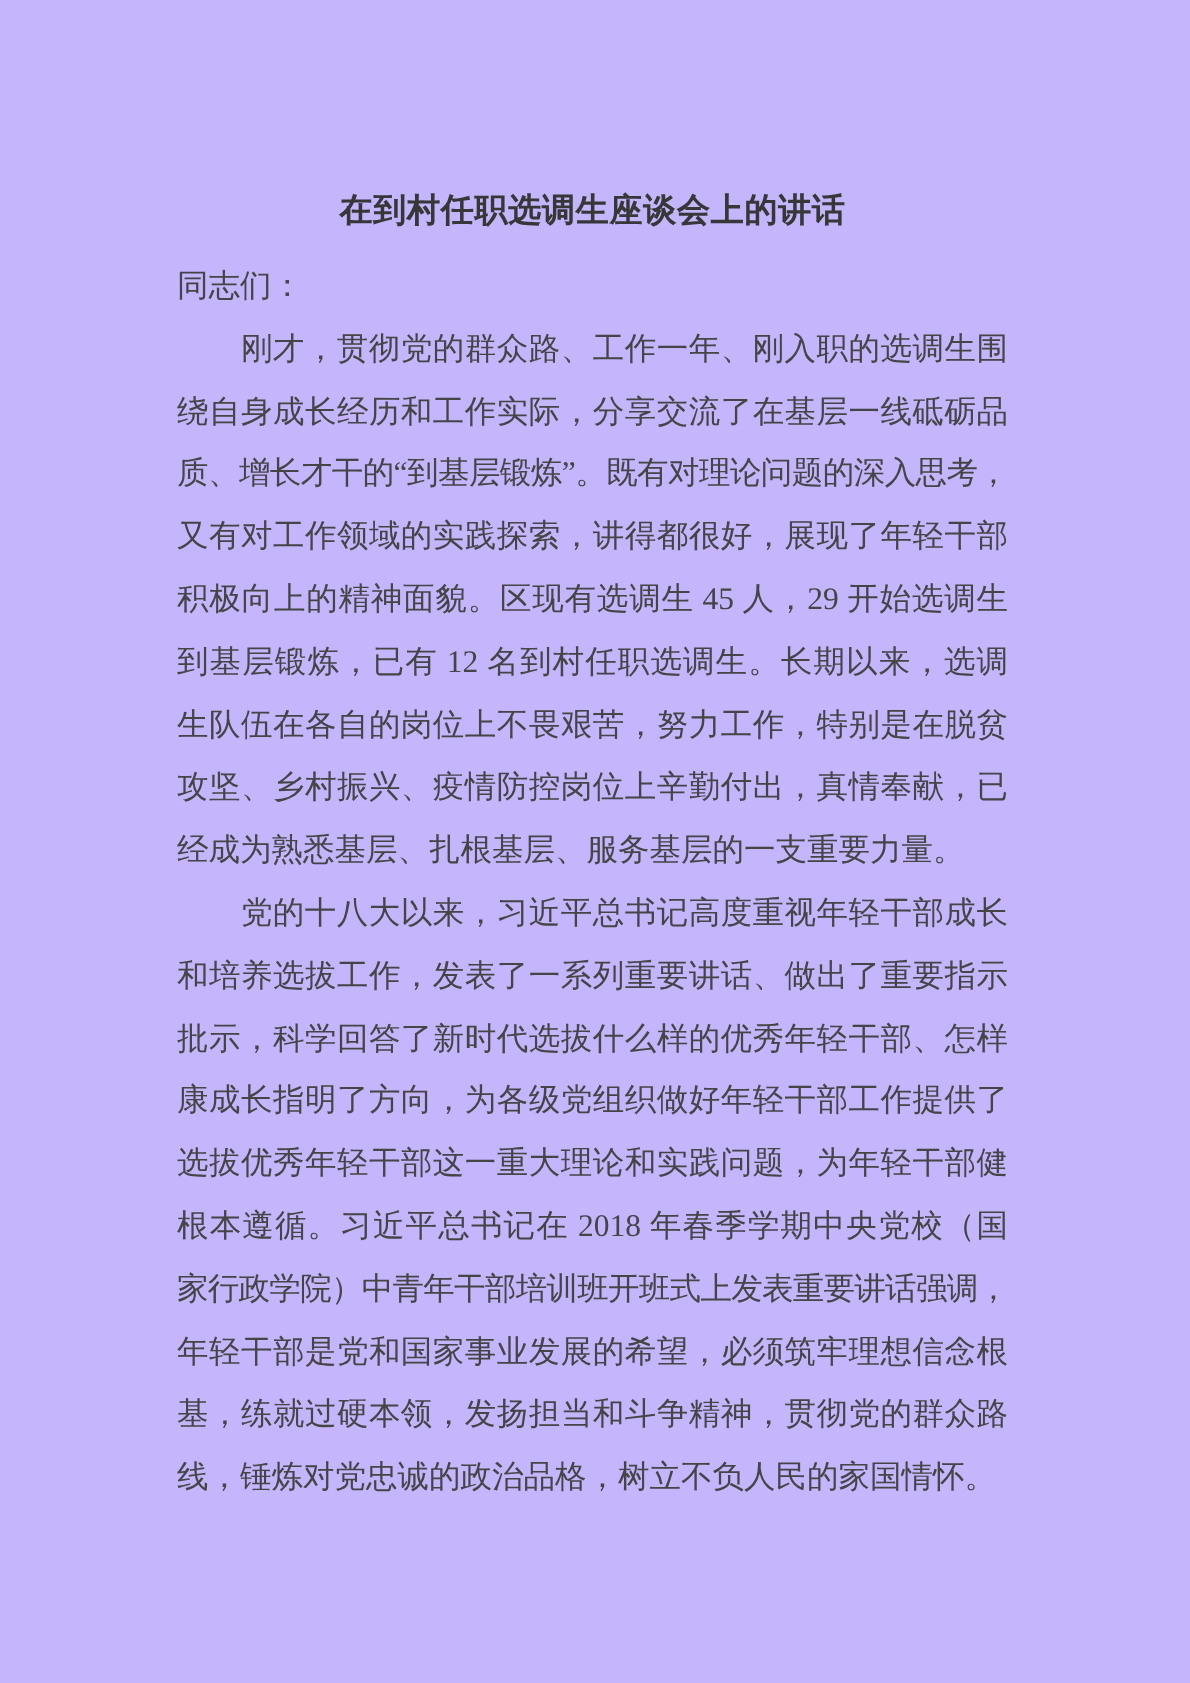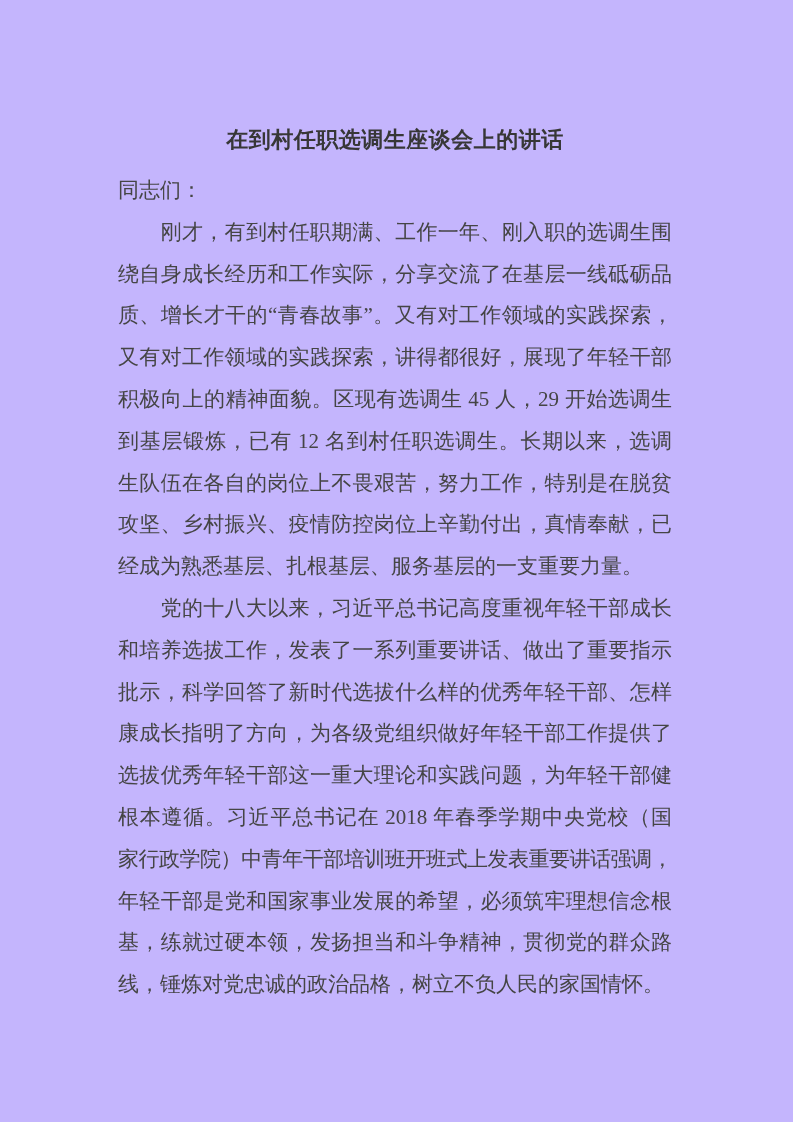--- a/index.html
+++ b/index.html
@@ -55,23 +55,23 @@
   }
 </style>
 </head>
 <body>
 
 <div class="page">
   <div class="content">
     <div class="doc-title">在到村任职选调生座谈会上的讲话</div>
     <div class="doc-body" id="doc-body">
         <div class="line align-left">同志们：</div>
-        <div class="line indent">刚才，有到村任职期满、工作一年、刚入职的选调生围</div>
+        <div class="line indent">刚才，贯彻党的群众路、工作一年、刚入职的选调生围</div>
         <div class="line">绕自身成长经历和工作实际，分享交流了在基层一线砥砺品</div>
-        <div class="line compress">质、增长才干的“青春故事”。又有对工作领域的实践探索，</div>
+        <div class="line compress">质、增长才干的“到基层锻炼”。既有对理论问题的深入思考，</div>
         <div class="line">又有对工作领域的实践探索，讲得都很好，展现了年轻干部</div>
         <div class="line">积极向上的精神面貌。区现有选调生 45 人，29 开始选调生</div>
         <div class="line">到基层锻炼，已有 12 名到村任职选调生。长期以来，选调</div>
         <div class="line">生队伍在各自的岗位上不畏艰苦，努力工作，特别是在脱贫</div>
         <div class="line">攻坚、乡村振兴、疫情防控岗位上辛勤付出，真情奉献，已</div>
         <div class="line align-left">经成为熟悉基层、扎根基层、服务基层的一支重要力量。</div>
         <div class="line indent">党的十八大以来，习近平总书记高度重视年轻干部成长</div>
         <div class="line">和培养选拔工作，发表了一系列重要讲话、做出了重要指示</div>
         <div class="line">批示，科学回答了新时代选拔什么样的优秀年轻干部、怎样</div>
         <div class="line">康成长指明了方向，为各级党组织做好年轻干部工作提供了</div>

